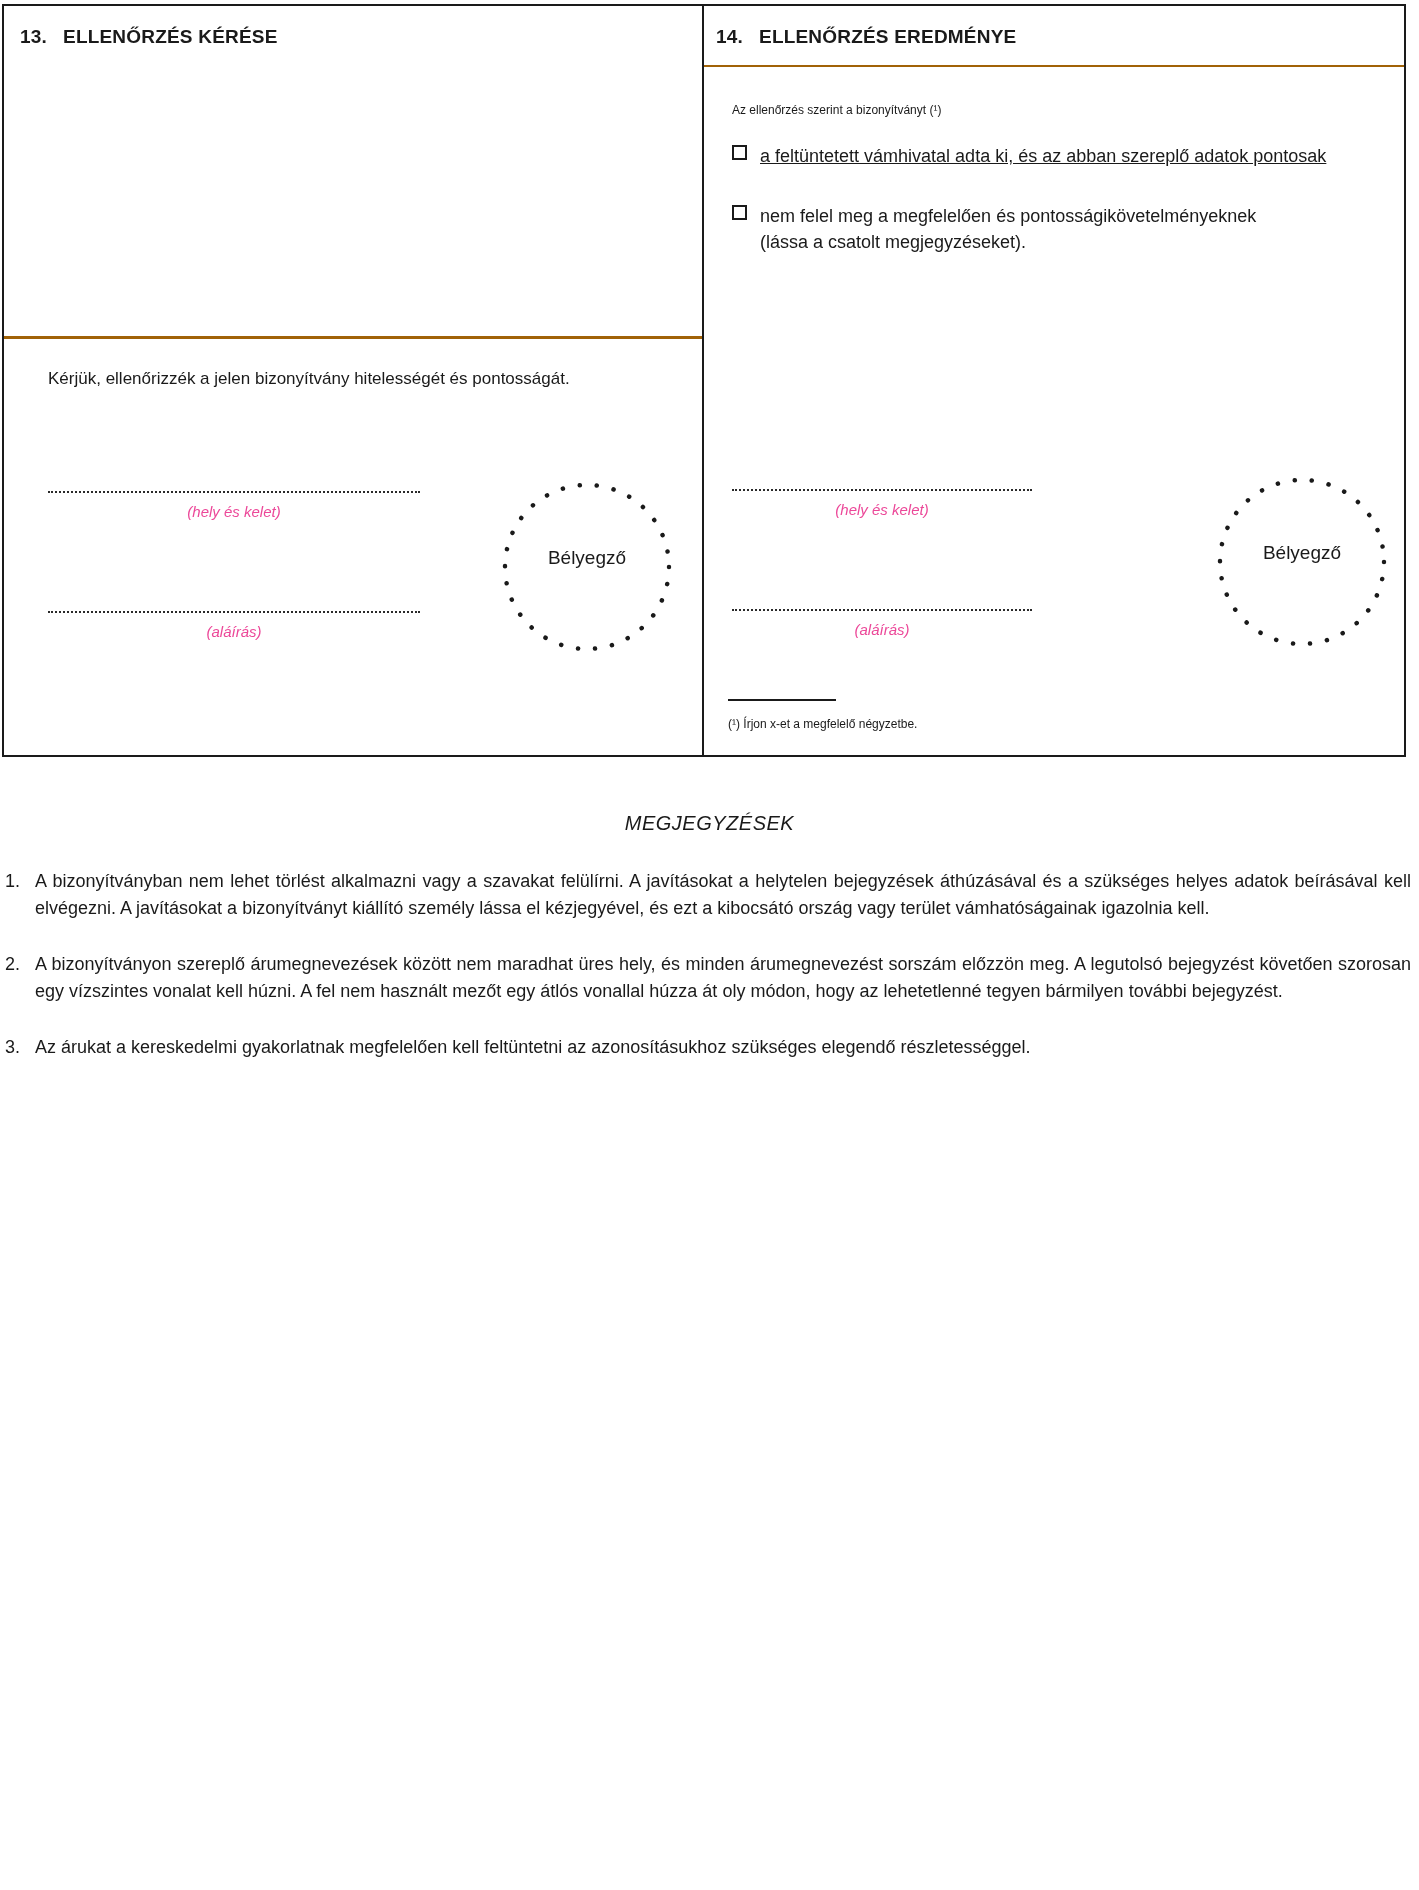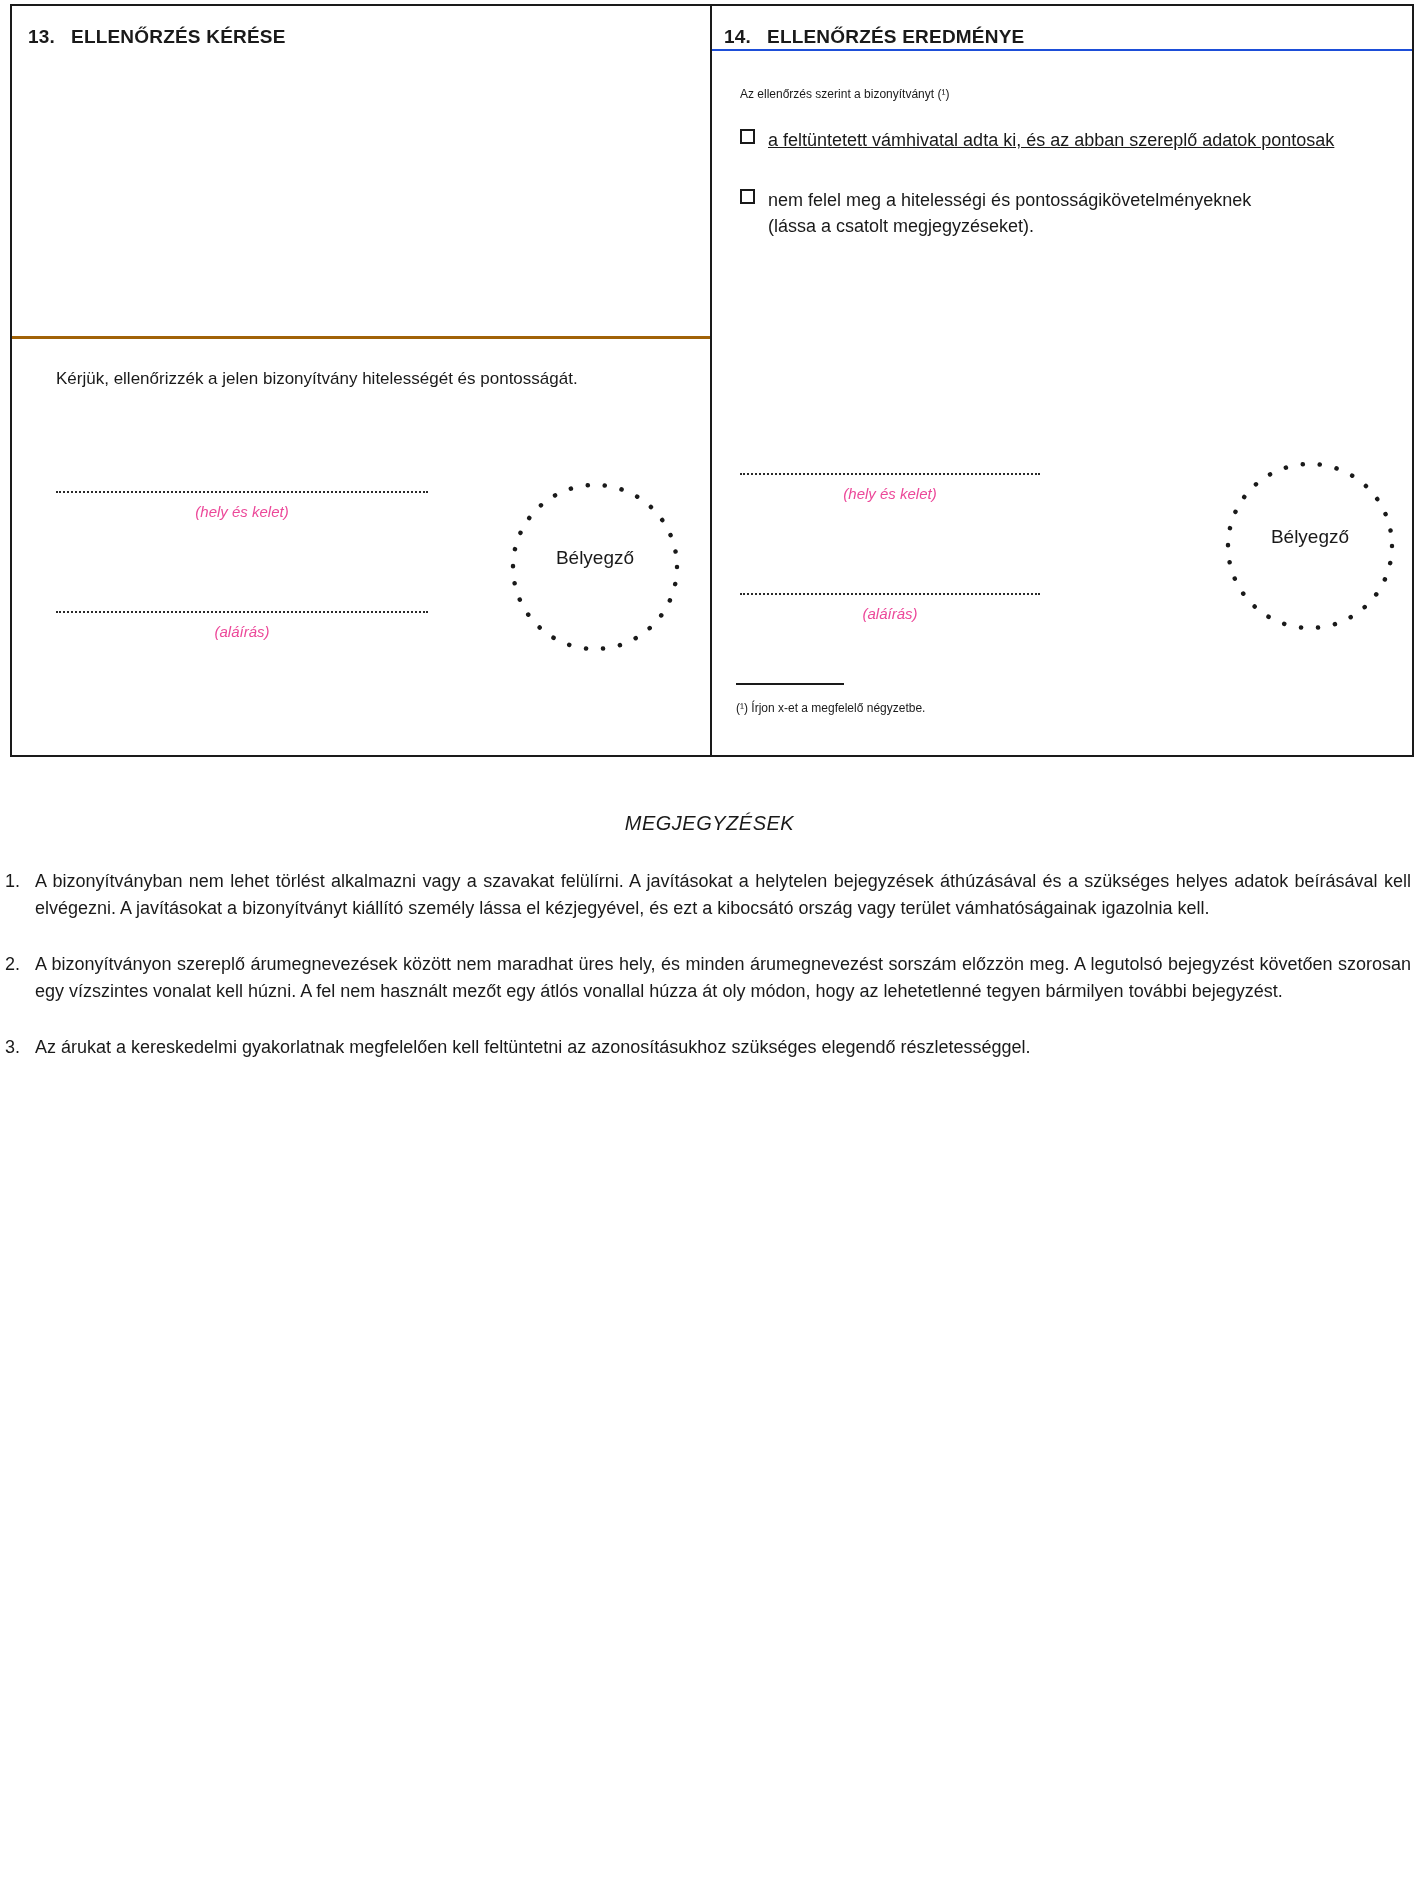--- a/index.html
+++ b/index.html
@@ -8,36 +8,36 @@
     width:1419px;height:1890px;
     background:#ffffff;
     font-family:"Liberation Sans", sans-serif;
     color:#1a1a1a;
     overflow:hidden;
   }
   *{box-sizing:border-box;}
 
   
   .vbox{
-    position:absolute;left:10px;top:4px;
+    position:absolute;left:2px;top:4px;
     width:1404px;height:753px;
     border:2px solid #1a1a1a;
     display:flex;
   }
   .col-left{width:700px;border-right:2px solid #1a1a1a;display:flex;flex-direction:column;}
   .col-right{flex:1;display:flex;flex-direction:column;}
 
   .cell-head{
     display:flex;gap:16px;align-items:flex-start;
     font-weight:bold;font-size:19px;letter-spacing:.2px;
     padding:20px 10px 0 16px;
   }
   .box13-head{height:330px;}
   .box13-body{flex:1;position:relative;border-top:3px solid #a16207;}
-  .box14-head{height:45px;border-bottom:2px solid #1d4ed8;padding-left:12px;}
+  .box14-head{height:61px;border-bottom:2px solid #a16207;padding-left:12px;}
   .box14-body{flex:1;position:relative;}
 
   .intro{position:absolute;left:28px;top:36px;font-size:12px;white-space:nowrap;}
 
   .opt-row{position:absolute;left:28px;display:flex;gap:13px;align-items:flex-start;font-size:18px;}
   .opt-row .cbx{
     flex:none;width:15px;height:15px;margin-top:2px;
     border:2px solid #1a1a1a;background:#fff;
   }
   .opt-row .opt-text{white-space:nowrap;line-height:1.45;}
@@ -106,21 +106,21 @@
         <div class="intro">Az ellenőrzés szerint a bizonyítványt (¹)</div>
 
         <div class="opt-row" style="top:76px;text-decoration:underline;">
           <span class="cbx"></span>
           <span class="opt-text">a feltüntetett vámhivatal adta ki, és az abban szereplő adatok pontosak</span>
         </div>
 
         <div class="opt-row" style="top:136px;">
           <span class="cbx"></span>
           <span class="opt-text">
-            <div>nem felel meg a hitelességi és pontosságikövetelményeknek</div>
+            <div>nem felel meg a megfelelően és pontosságikövetelményeknek</div>
             <div>(lássa a csatolt megjegyzéseket).</div>
           </span>
         </div>
 
         <div class="dotline" style="left:28px;top:422px;width:300px;"></div>
         <div class="dotlabel" style="left:28px;top:434px;width:300px;">(hely és kelet)</div>
 
         <div class="dotline" style="left:28px;top:542px;width:300px;"></div>
         <div class="dotlabel" style="left:28px;top:554px;width:300px;">(aláírás)</div>
 

